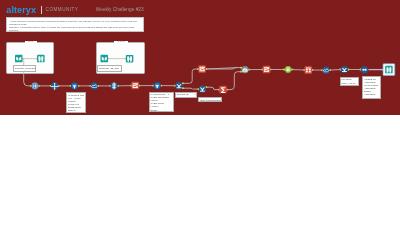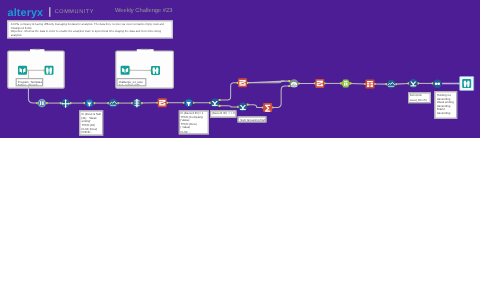--- a/index.html
+++ b/index.html
@@ -1,17 +1,17 @@
 <!DOCTYPE html>
 <html><head>
 <meta charset="utf-8">
 <style>
 html,body{margin:0;padding:0;}
 body{width:400px;height:115px;background:#ffffff;font-family:"Liberation Sans",sans-serif;overflow:hidden;position:relative;}
-#root{position:absolute;left:0;top:0;width:400px;height:115px;background:#4c1d95;}
+#root{position:absolute;left:0;top:0;width:400px;height:115px;background:#7f1d1d;}
 
 .logo{position:absolute;left:6.3px;top:5.8px;font-size:9px;font-weight:bold;color:#1c9ad6;letter-spacing:0.1px;line-height:9px;}
 .divider{position:absolute;left:40.6px;top:5.8px;width:0.8px;height:8px;background:#cfcfcf;}
 .community{position:absolute;left:45.6px;top:7px;font-size:4.6px;color:#9b9b9b;letter-spacing:0.5px;line-height:5px;}
 .wchal{position:absolute;left:95.8px;top:6.8px;font-size:4.8px;color:#9b9b9b;line-height:5.2px;}
 
 .descbox{position:absolute;left:5.7px;top:17.1px;width:138.3px;height:15px;border:0.5px solid #c2c2c2;background:#fff;box-sizing:border-box;}
 .desc-t{position:absolute;left:2.2px;font-size:2.35px;line-height:3.1px;color:#5a5a5a;width:133.5px;}
 
 .cont{position:absolute;border:0.6px solid #b5b5b5;border-radius:1.5px;background:#fdfdfd;box-sizing:border-box;}

